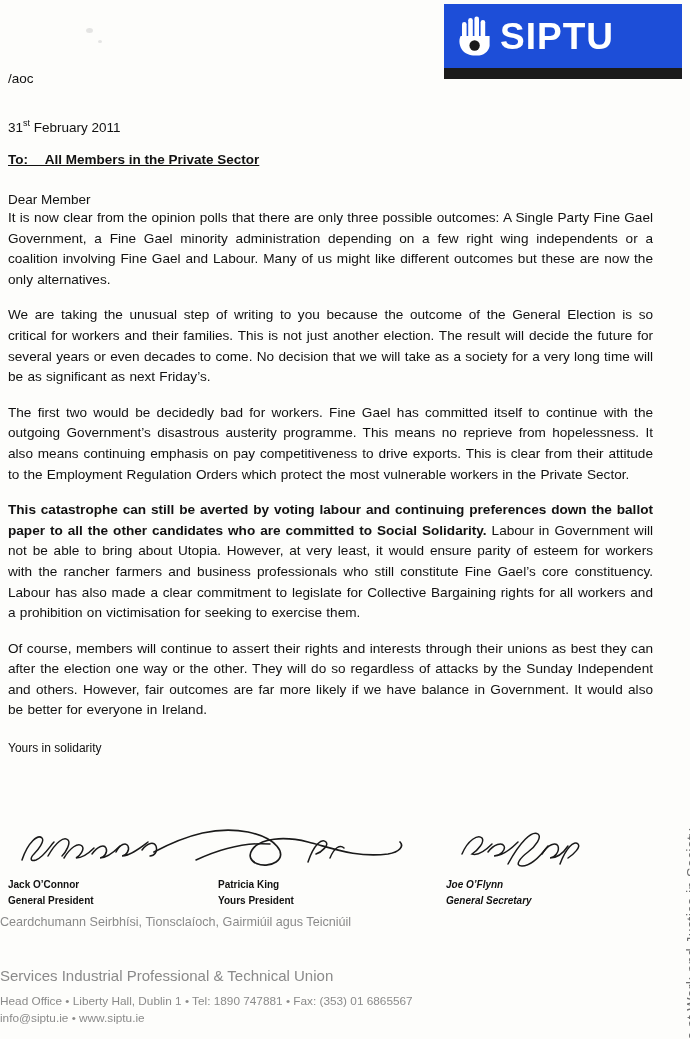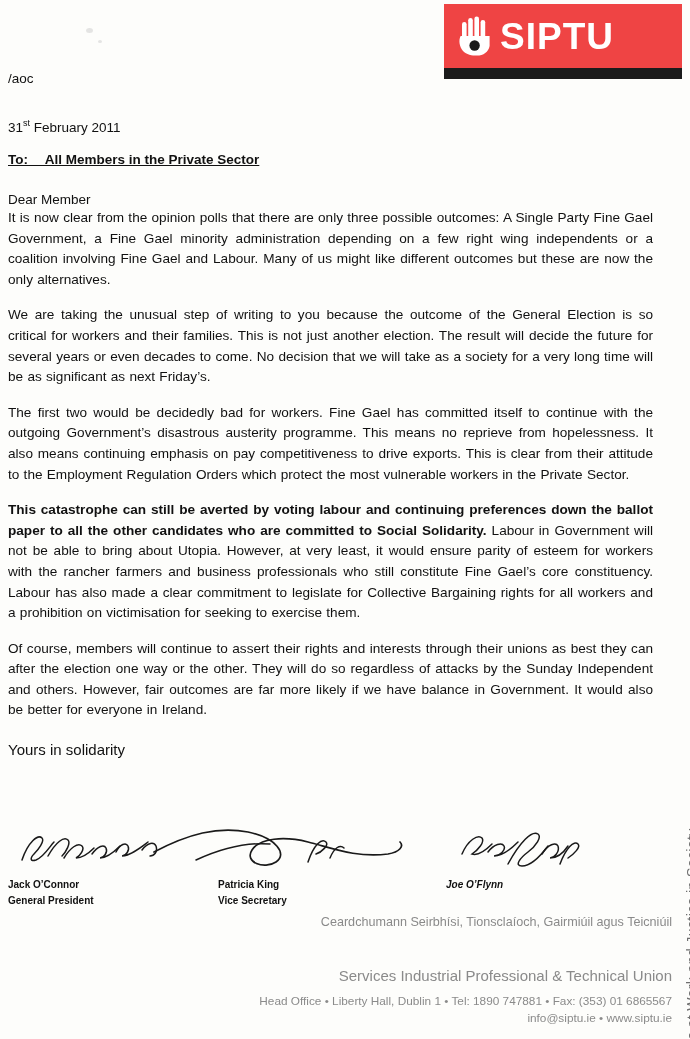--- a/index.html
+++ b/index.html
@@ -28,21 +28,21 @@
     opacity: .55;
   }
 
   
   .logo-block {
     position: absolute;
     top: 4px;
     left: 444px;
     width: 238px;
     height: 64px;
-    background: #ef4444;
+    background: #1d4ed8;
     display: flex;
     align-items: center;
     padding-left: 14px;
     box-sizing: border-box;
   }
   .logo-bar {
     position: absolute;
     top: 68px;
     left: 444px;
     width: 238px;
@@ -111,21 +111,21 @@
     font-size: 13.6px;
     line-height: 20.6px;
     text-align: justify;
     margin: 0 0 15px 0;
     word-spacing: 0.5px;
   }
   .para .bold-run { font-weight: bold; }
 
   .signoff {
     font-family: "Liberation Sans", sans-serif;
-    font-size: 15px;
+    font-size: 12px;
     margin-top: 20px;
   }
 
   
   .sig-area {
     position: absolute;
     top: 820px;
     left: 8px;
     width: 645px;
     height: 110px;
@@ -157,21 +157,21 @@
     color: #6f6f6f;
     letter-spacing: .4px;
   }
 
   
   .footer {
     position: absolute;
     left: 0;
     right: 18px;
     bottom: 12px;
-    text-align: right;
+    text-align: left;
     font-family: "Liberation Sans", sans-serif;
     color: #8a8a8a;
     line-height: 17px;
   }
   .footer .f1 { font-size: 12.6px; }
   .footer .f2 { font-size: 15px; margin-top: 36px; }
   .footer .f3 { font-size: 11.8px; margin-top: 9px; }
   .footer .f4 { font-size: 11.8px; }
 </style>
 </head>
@@ -241,24 +241,25 @@
       </g>
     </svg>
 
     <div class="sig-names">
       <div class="sig-col c1">
         <span>Jack O’Connor</span>
         <span class="role">General President</span>
       </div>
       <div class="sig-col c2">
         <span>Patricia King</span>
-        <span class="role">Vice Secretary</span>
+        <span class="role">Yours President</span>
       </div>
       <div class="sig-col c3">
         <span>Joe O’Flynn</span>
+        <span class="role">General Secretary</span>
       </div>
     </div>
   </div>
 
   <div class="slogan">Organising for Fairness at Work and Justice in Society</div>
 
   <div class="footer">
     <div class="f1">Ceardchumann Seirbhísi, Tionsclaíoch, Gairmiúil agus Teicniúil</div>
     <div class="f2">Services Industrial Professional &amp; Technical Union</div>
     <div class="f3">Head Office • Liberty Hall, Dublin 1 • Tel: 1890 747881 • Fax: (353) 01 6865567</div>

